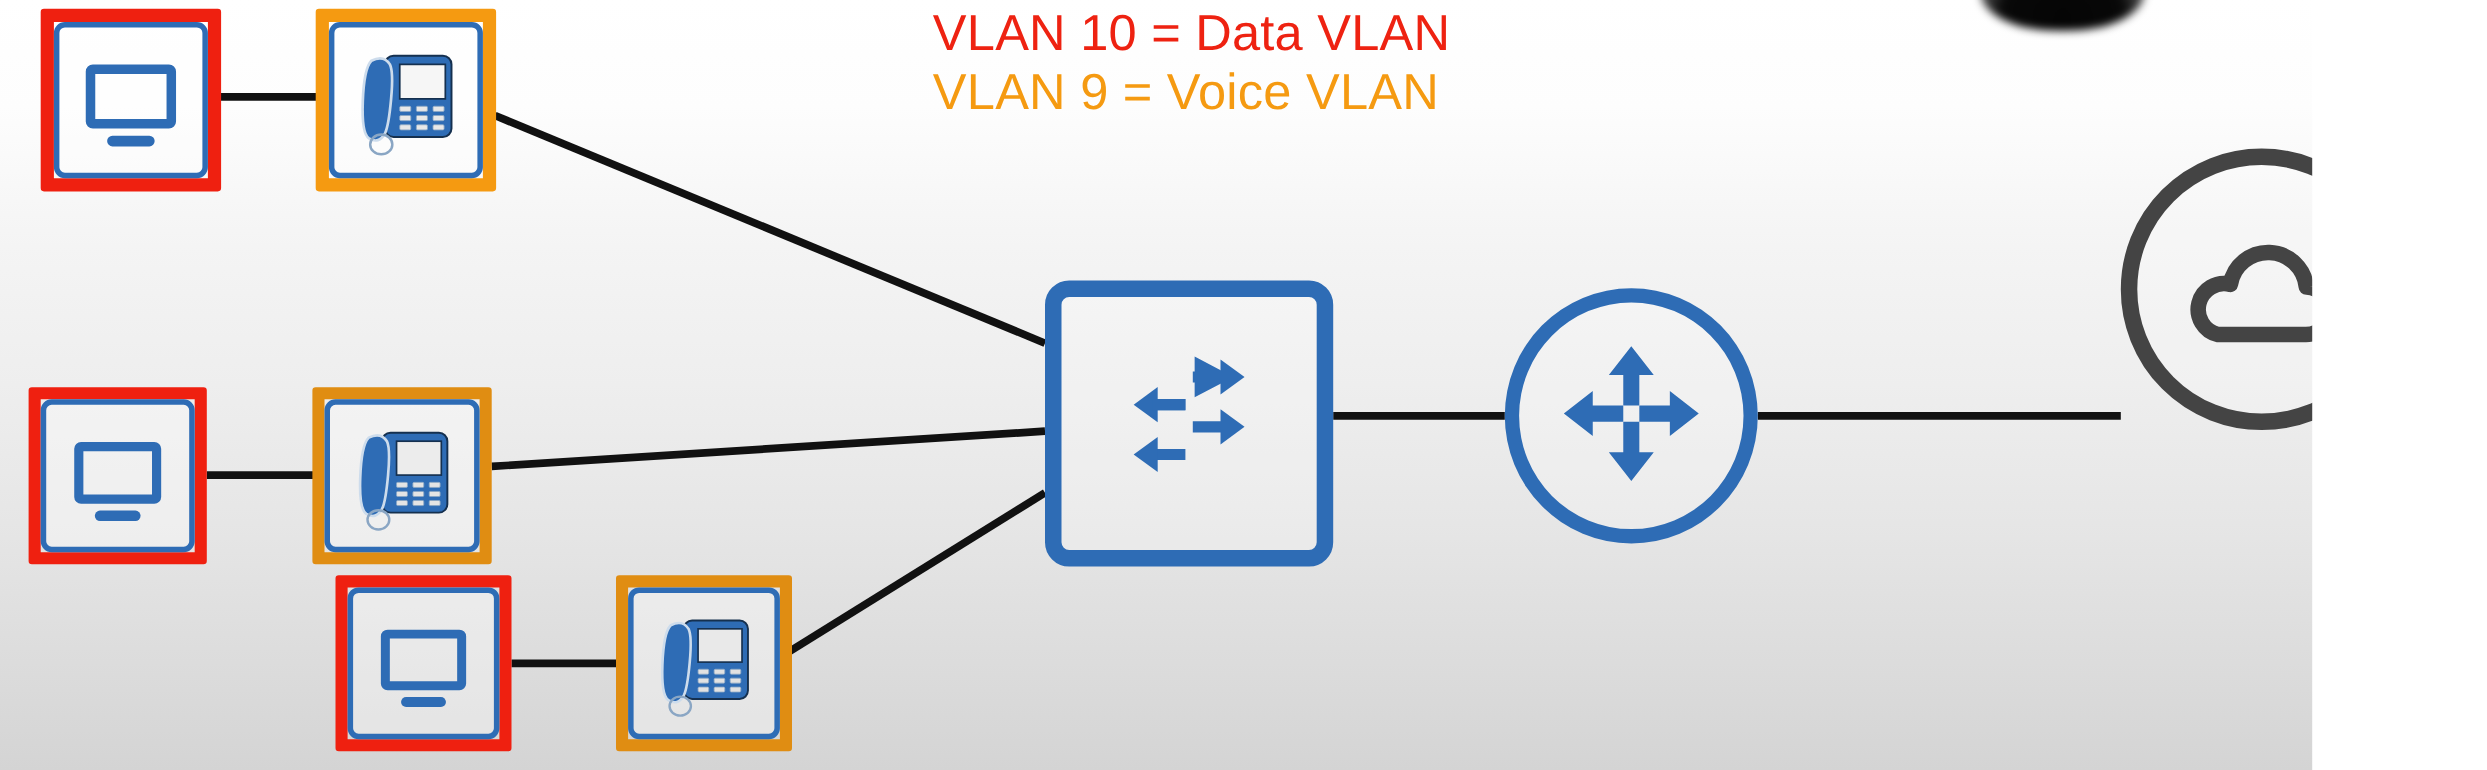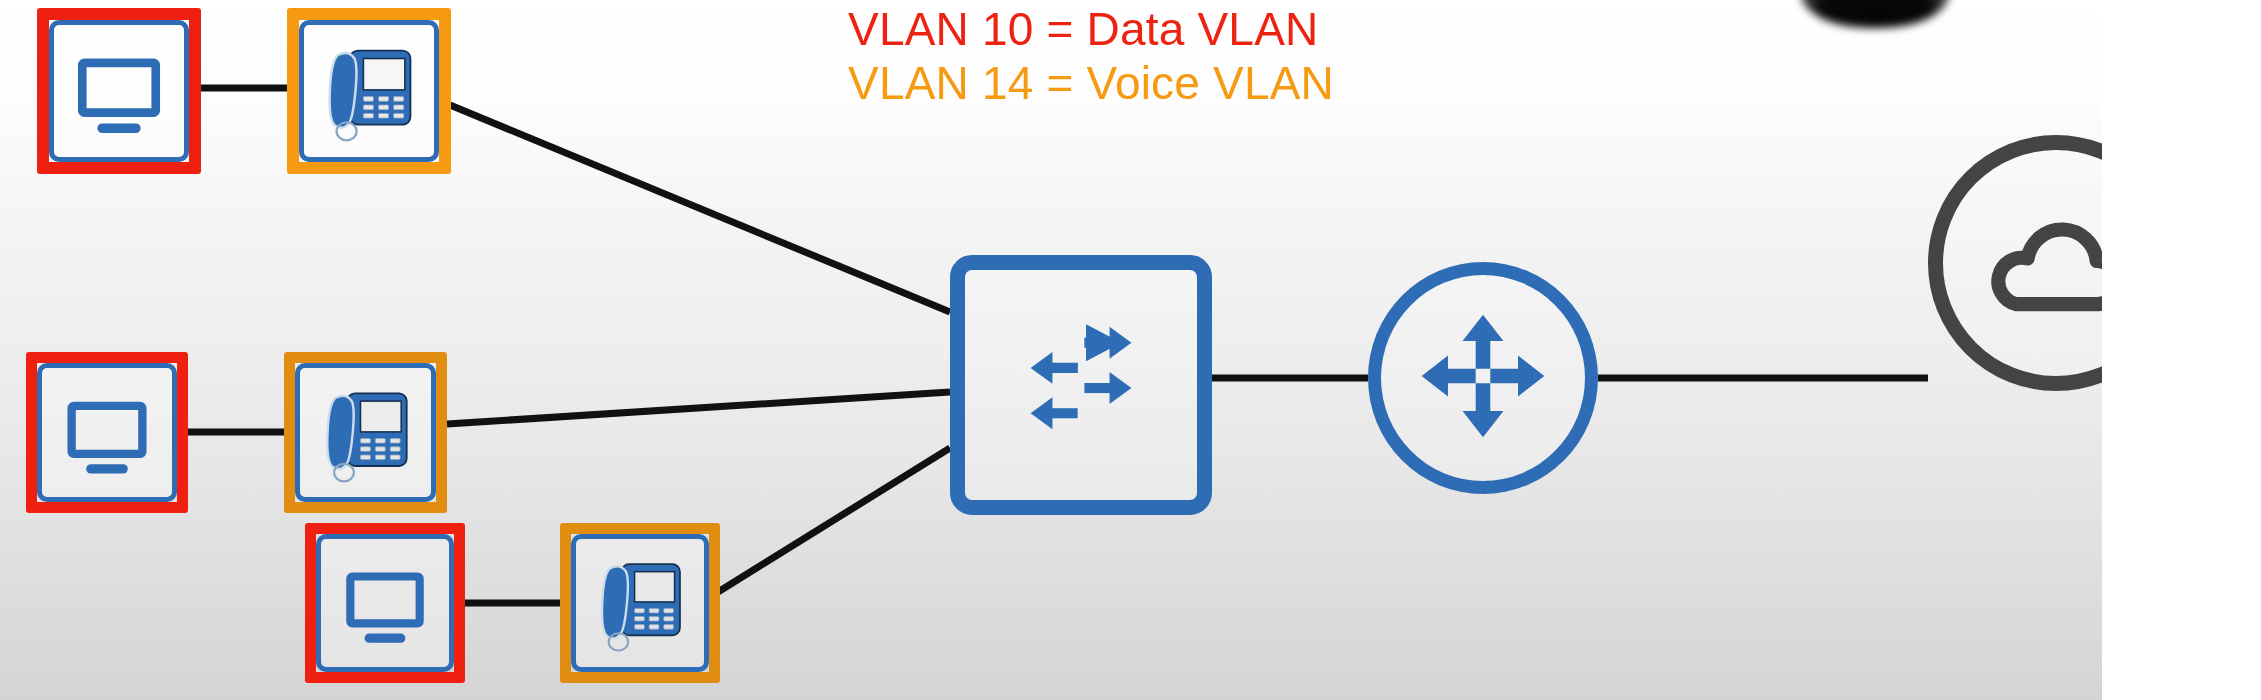--- a/index.html
+++ b/index.html
@@ -134,21 +134,21 @@
       <line x1="447" y1="424" x2="950" y2="392"></line>
       <line x1="465" y1="603" x2="560" y2="603"></line>
       <line x1="718" y1="592" x2="950" y2="448"></line>
       <line x1="1212" y1="378" x2="1368" y2="378"></line>
       <line x1="1598" y1="378" x2="1928" y2="378"></line>
     </g>
   </svg>
 
   <div id="legend">
     <div class="line data-line" style="color: rgb(238, 34, 17);">VLAN 10 = Data VLAN</div>
-    <div class="line voice-line" style="color: rgb(245, 154, 17);">VLAN 14 = Voice VLAN</div>
+    <div class="line voice-line" style="color: rgb(245, 154, 17);">VLAN 9 = Voice VLAN</div>
   </div>
 
   <div id="head-artifact"></div>
 
   <div class="node data" style="left:37px; top:8px; width:164px; height:166px;">
     <div class="outer" style="border-width:12px;"></div>
     <div class="inner" style="left:12px; top:12px; right:12px; bottom:12px;"></div>
     <div class="glyph">
       <svg width="108" height="108" viewBox="0 0 100 100" xmlns="http://www.w3.org/2000/svg">
         <rect x="16" y="24" width="68" height="46" rx="2" fill="none" stroke="#2e6cb5" stroke-width="8"></rect>

